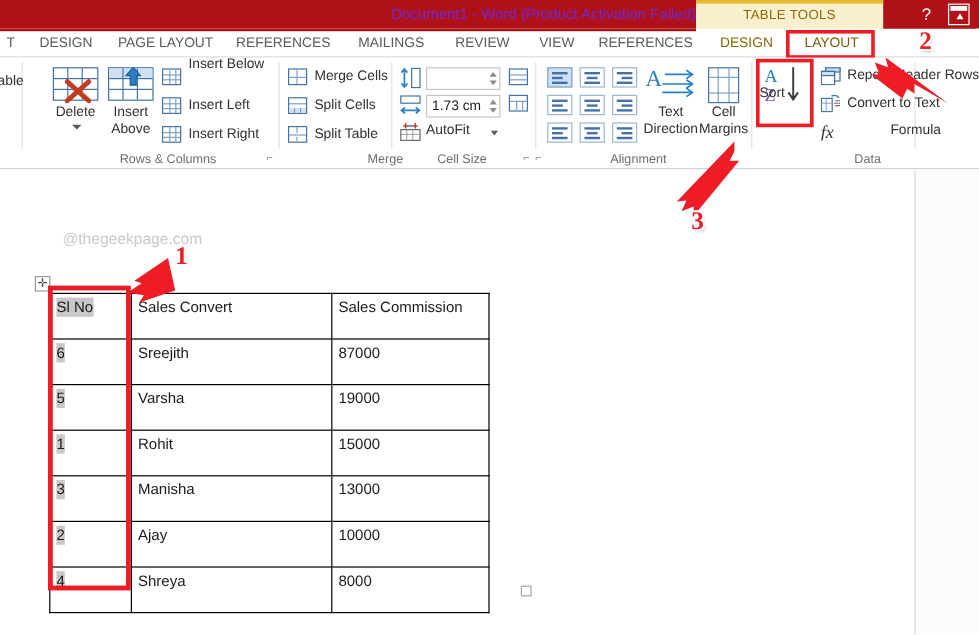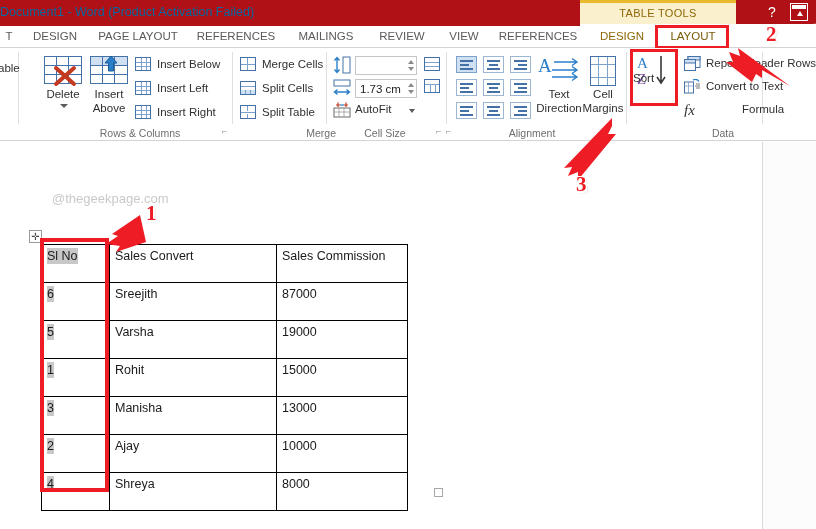--- a/index.html
+++ b/index.html
@@ -11,22 +11,22 @@
   }
   #app { position: relative; width: 816px; height: 529px; background: #fff; }
 
   
   .titlebar {
     position: absolute; left: 0; top: 0; width: 816px; height: 24px;
     background: #b01116;
   }
   .title-text {
     position: absolute; left: 0; top: 0; width: 580px; height: 24px;
-    line-height: 24px; text-align: left;
-    color: #0369a1; font-size: 12.5px; white-space: nowrap;
+    line-height: 24px; text-align: right;
+    color: #6d28d9; font-size: 12.5px; white-space: nowrap;
   }
   .ctx-tabgroup {
     position: absolute; left: 580px; top: 0; width: 156px; height: 48px;
     background: #fbf0cd;
   }
   .ctx-tabgroup-topline {
     position: absolute; left: 580px; top: 0; width: 156px; height: 3px;
     background: #e8bb2e;
   }
   .ctx-label {
@@ -226,21 +226,21 @@
   </div>
   <div class="rib-bigtext" style="left:86px;top:88px;width:46px;">Insert</div>
   <div class="rib-bigtext" style="left:86px;top:102px;width:46px;">Above</div>
 
   <div class="ico tblico" style="left:135px;top:57px;width:16px;height:14px;">
     <i style="left:0;top:4px;width:14px;height:1px;background:#7ba2cc;"></i>
     <i style="left:0;top:8px;width:14px;height:1px;background:#7ba2cc;"></i>
     <i style="left:5px;top:0;width:1px;height:12px;background:#7ba2cc;"></i>
     <i style="left:10px;top:0;width:1px;height:12px;background:#7ba2cc;"></i>
   </div>
-  <div class="rib-text" style="left:157px;top:58px;">Insert Below</div>
+  <div class="rib-text" style="left:157px;top:48px;">Insert Below</div>
 
   <div class="ico tblico" style="left:135px;top:81px;width:16px;height:14px;">
     <i style="left:0;top:4px;width:14px;height:1px;background:#7ba2cc;"></i>
     <i style="left:0;top:8px;width:14px;height:1px;background:#7ba2cc;"></i>
     <i style="left:5px;top:0;width:1px;height:12px;background:#7ba2cc;"></i>
     <i style="left:10px;top:0;width:1px;height:12px;background:#7ba2cc;"></i>
   </div>
   <div class="rib-text" style="left:157px;top:82px;">Insert Left</div>
 
   <div class="ico tblico" style="left:135px;top:105px;width:16px;height:14px;">

